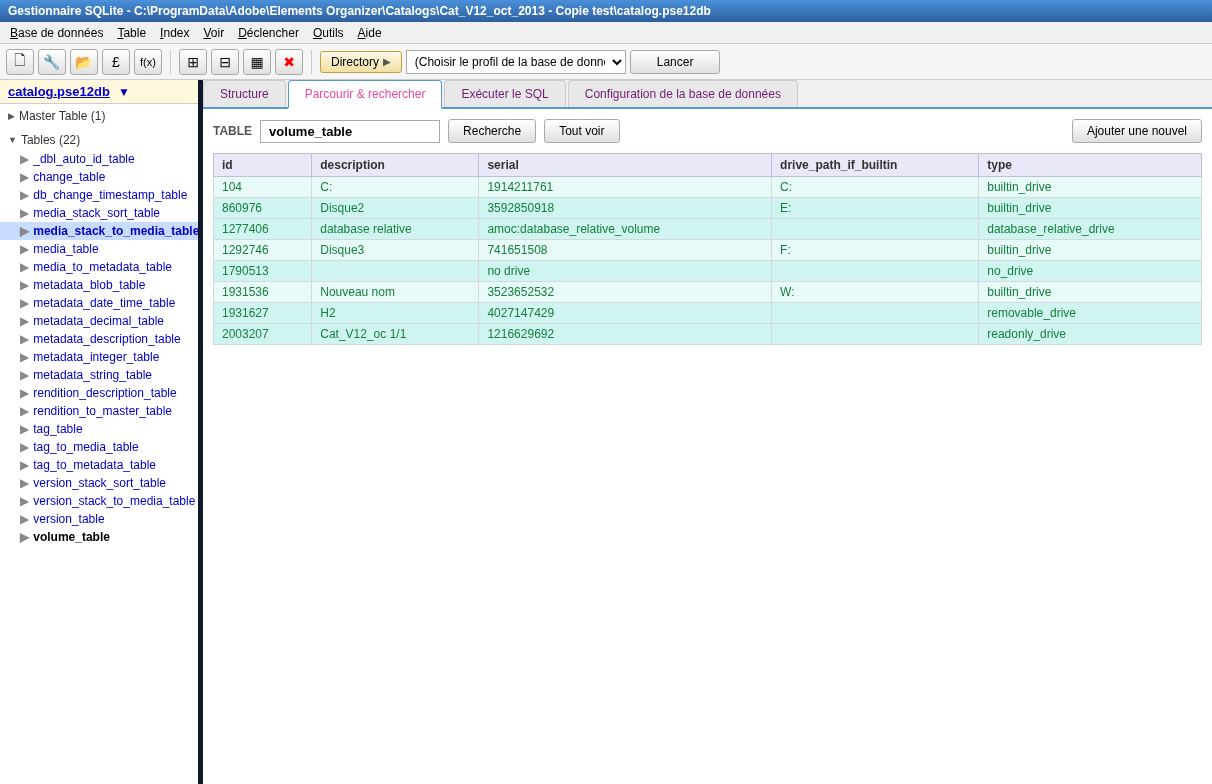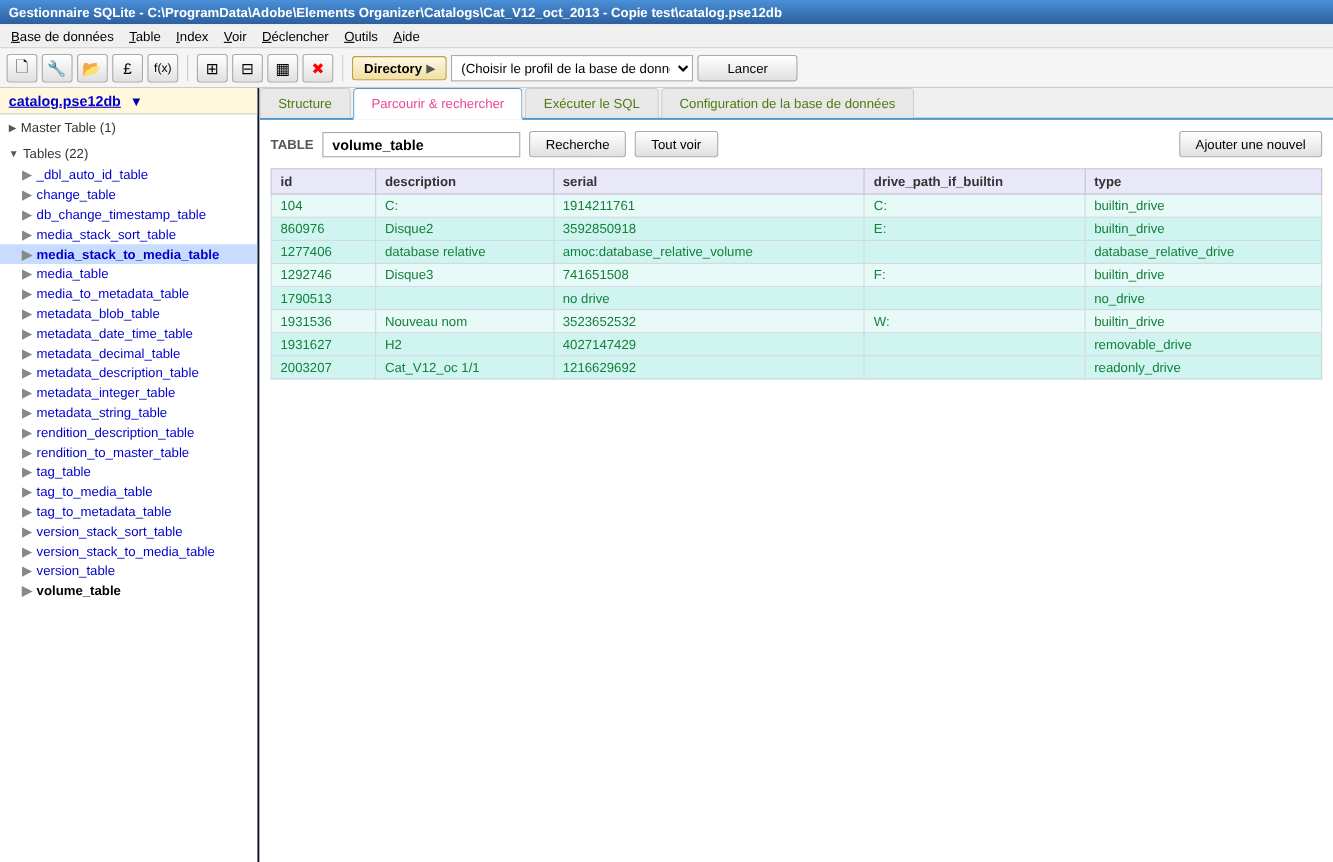--- a/index.html
+++ b/index.html
@@ -62,21 +62,21 @@
       height: 24px;
       background: #ccc;
       margin: 0 4px;
     }
     .toolbar-directory {
       background: linear-gradient(to bottom, #fff8e8, #f0e0a0);
       border: 1px solid #c0a040;
       border-radius: 3px;
       padding: 3px 10px;
       font-size: 12px;
-      font-weight: bold;
+      font-weight: normal;
       cursor: pointer;
       display: flex;
       align-items: center;
       gap: 4px;
     }
     .toolbar-profile-select {
       width: 220px;
       height: 24px;
       border: 1px solid #aaa;
       background: white;
@@ -99,23 +99,23 @@
     }
 
     
     .main-layout {
       display: flex;
       height: calc(784px - 22px - 22px - 36px);
     }
 
     
     .sidebar {
-      width: 236px;
+      width: 203px;
       background: white;
-      border-right: 2px solid #0f172a;
+      border-right: 5px solid #0f172a;
       overflow-y: auto;
       flex-shrink: 0;
     }
     .sidebar-db-header {
       background: #fff8dc;
       border-bottom: 1px solid #ccc;
       padding: 4px 8px;
       display: flex;
       align-items: center;
       gap: 4px;
@@ -178,21 +178,21 @@
     }
     .tab {
       padding: 6px 16px;
       font-size: 12px;
       cursor: pointer;
       border: 1px solid #ccc;
       border-bottom: none;
       background: #e8e8e8;
       margin-right: 2px;
       border-radius: 4px 4px 0 0;
-      color: #4d7c0f;
+      color: #701a75;
     }
     .tab.active {
       background: white;
       border-color: #5599cc;
       border-bottom: 2px solid white;
       font-weight: normal;
       color: #ec4899;
       margin-bottom: -2px;
     }
 

